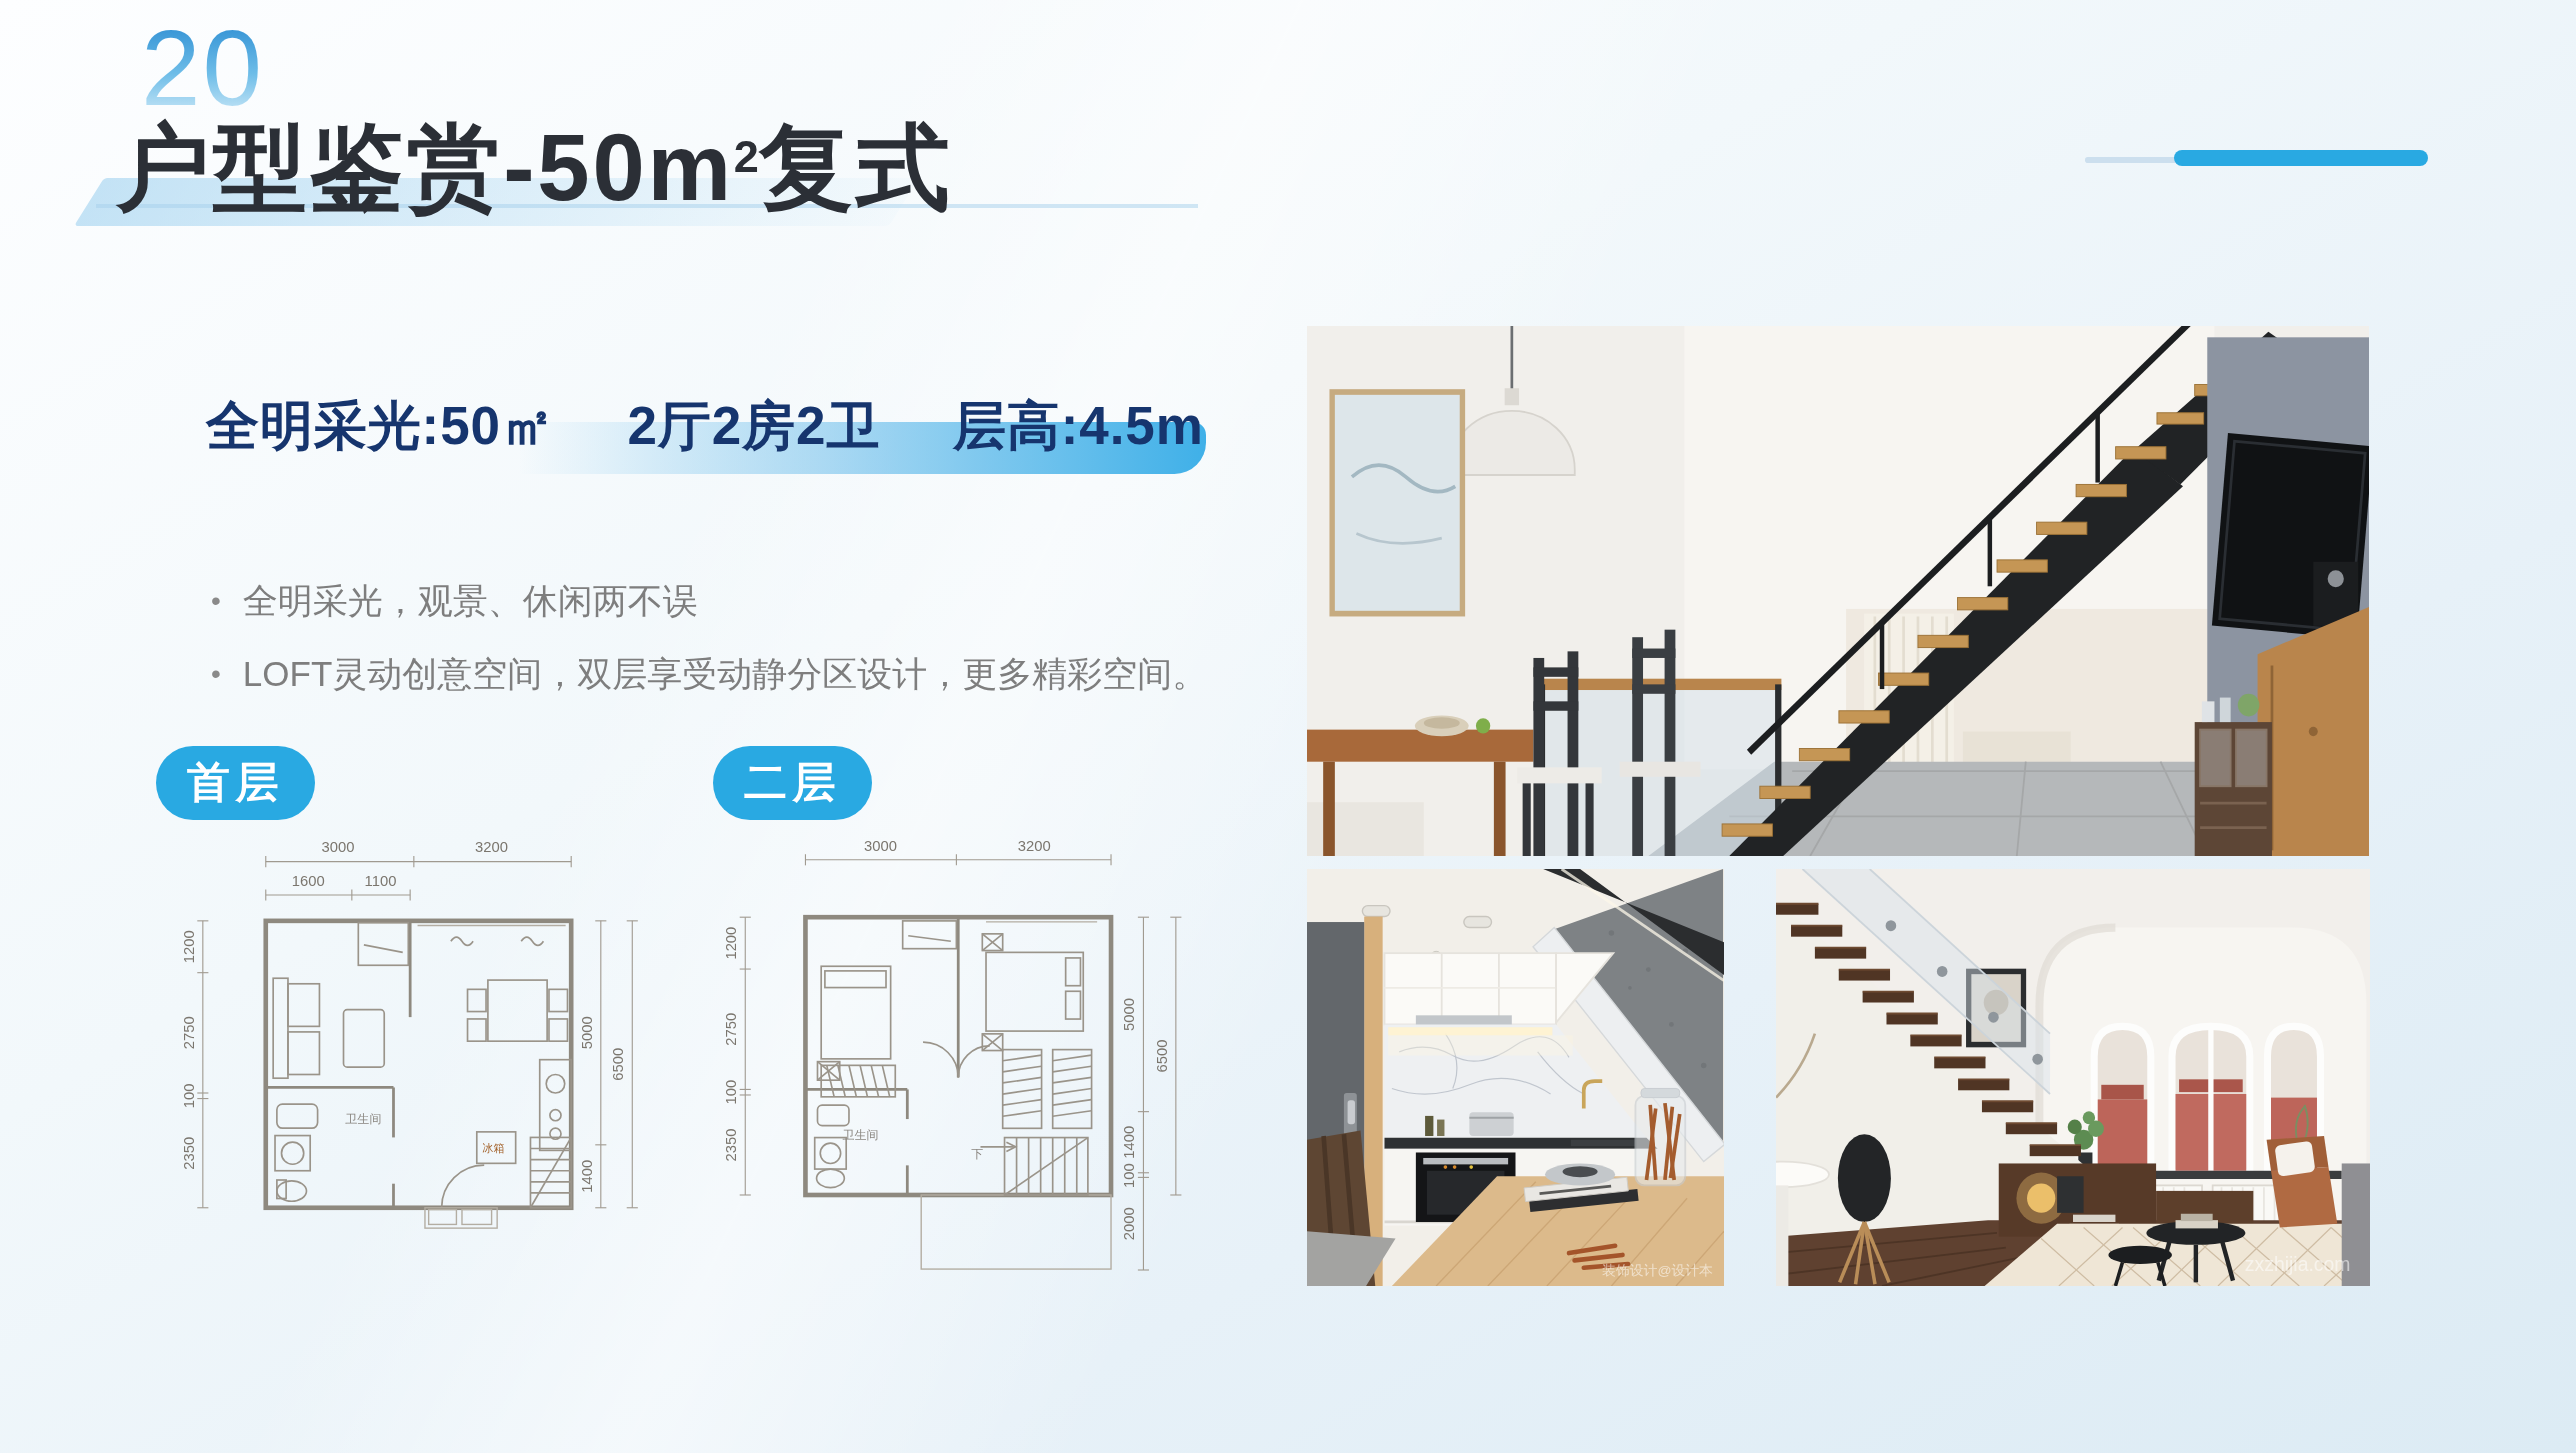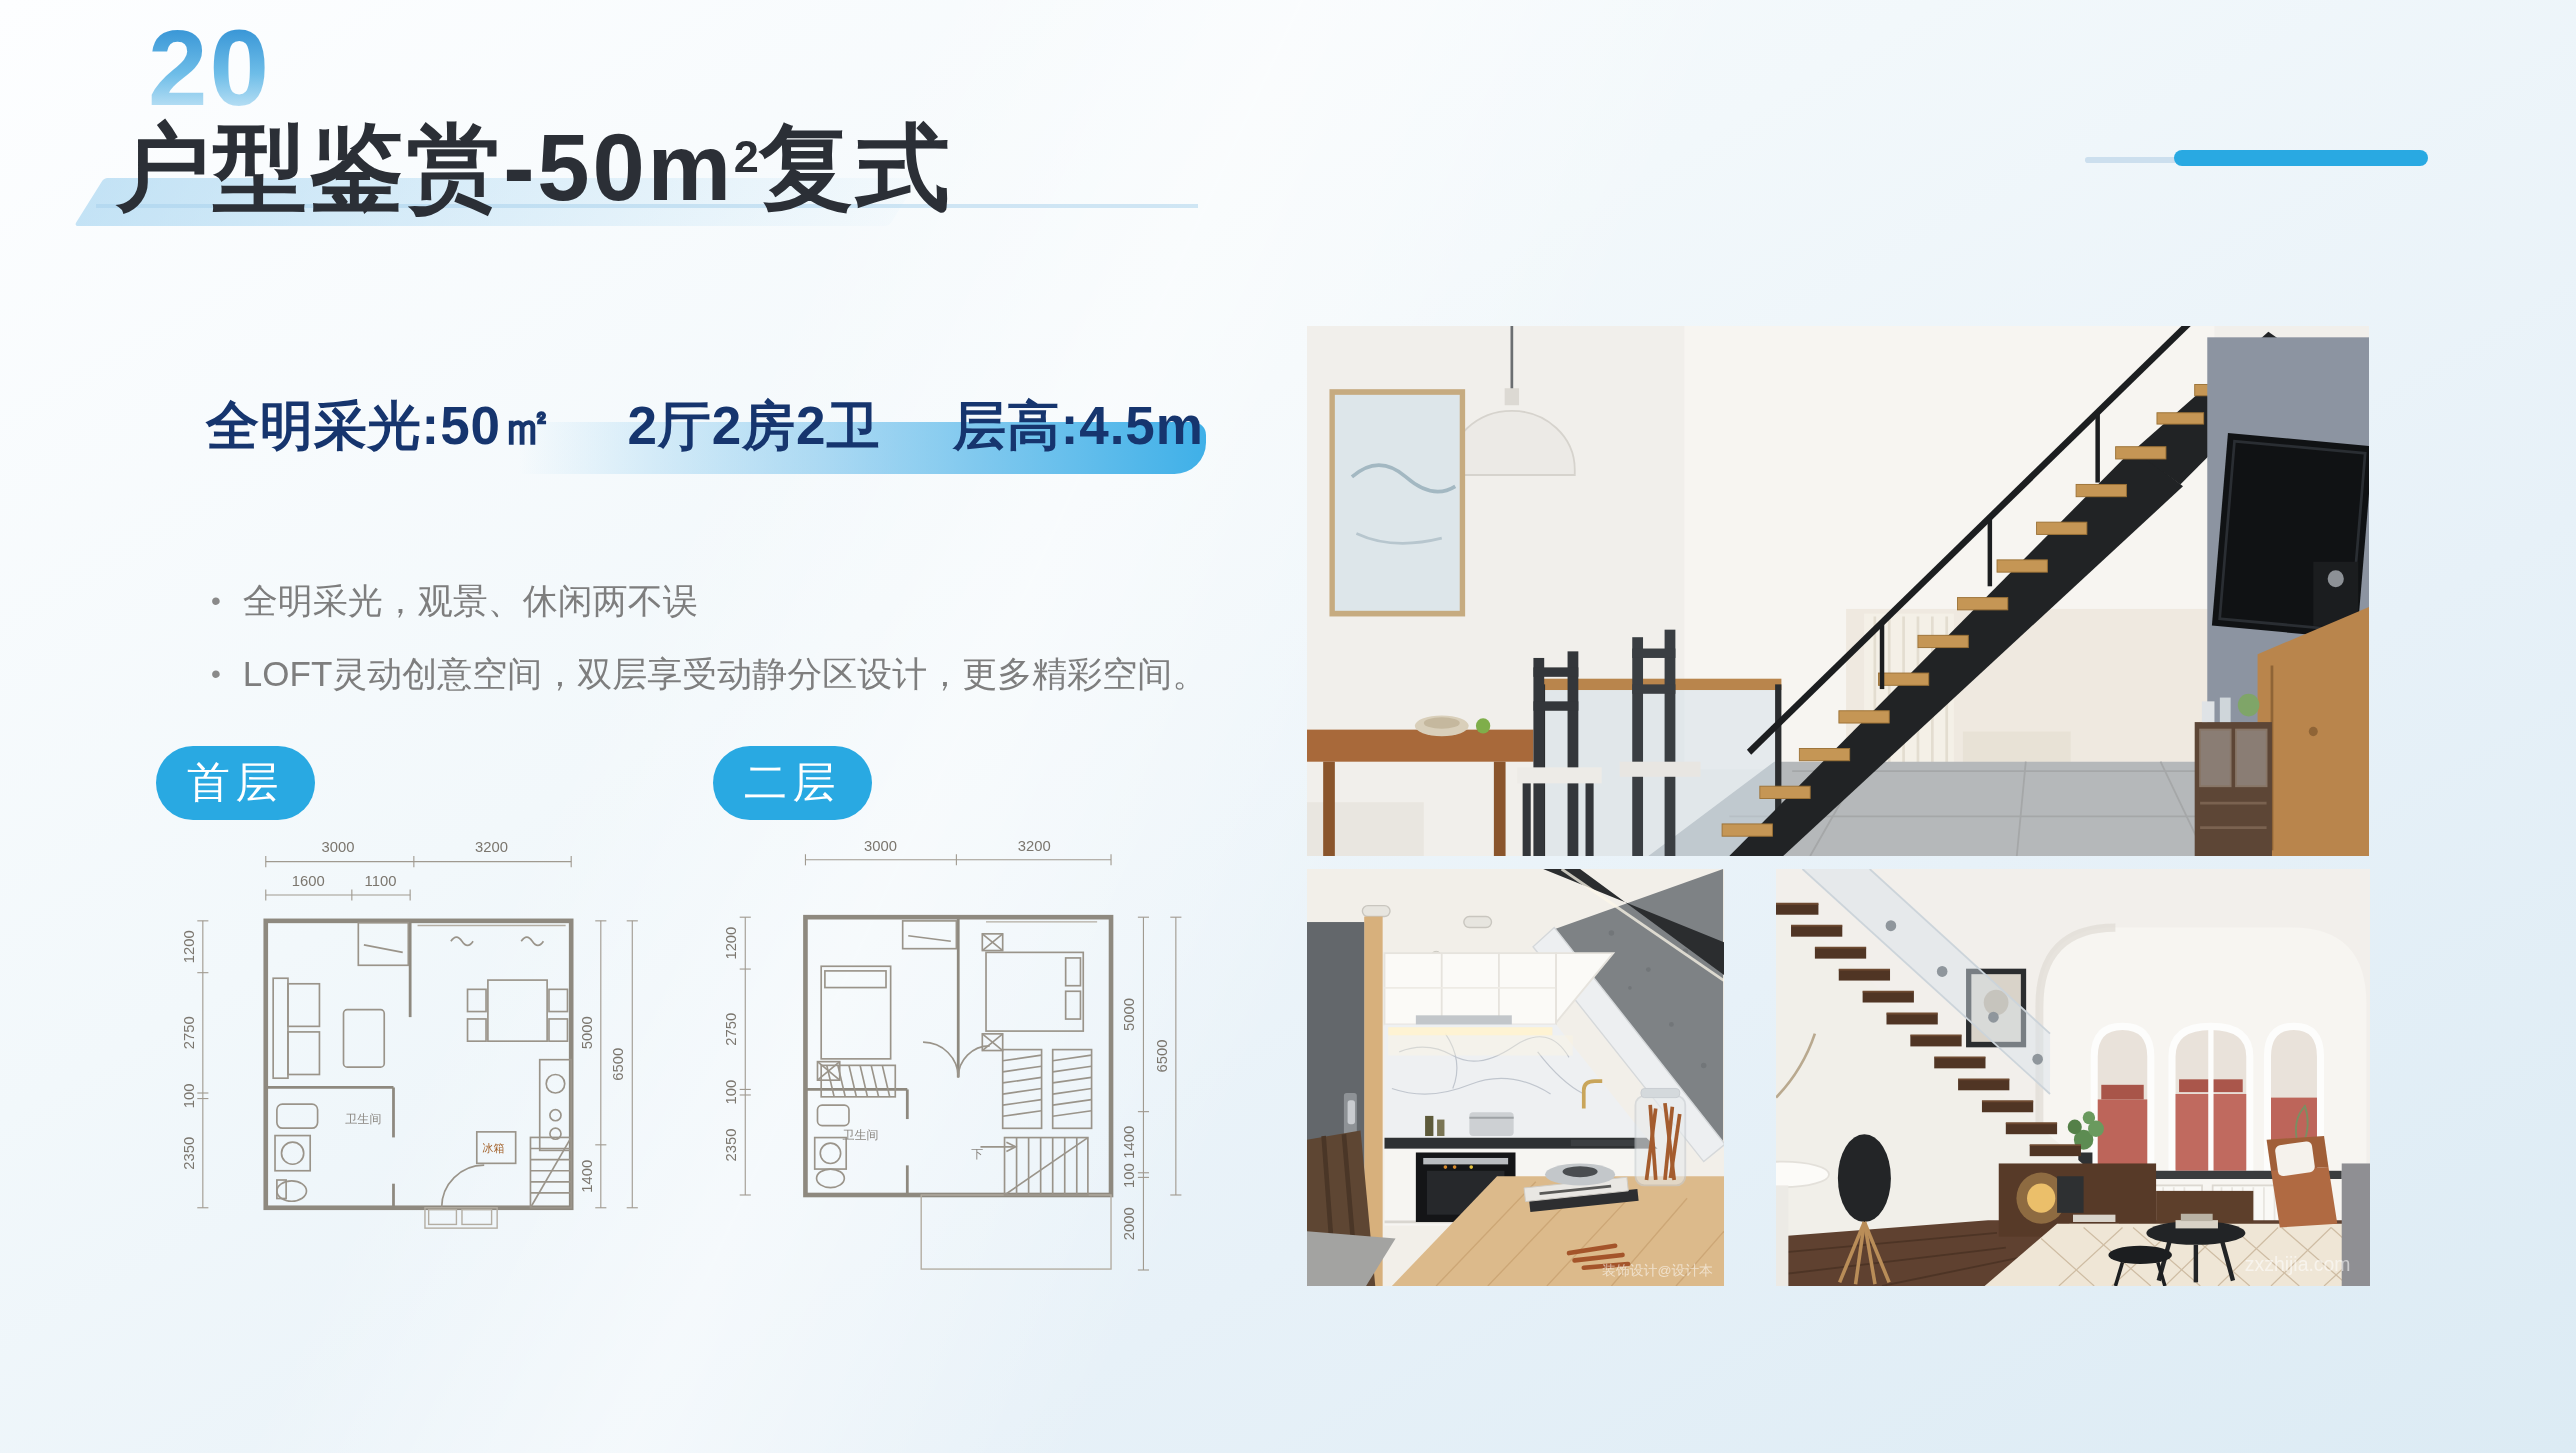--- a/index.html
+++ b/index.html
@@ -7,21 +7,21 @@
   body{font-family:"Liberation Sans","DejaVu Sans",sans-serif;}
   .slide{
     position:relative;width:2576px;height:1454px;overflow:hidden;
     background:
       linear-gradient(115deg, rgba(255,255,255,0) 28%, rgba(255,255,255,.5) 40%, rgba(255,255,255,0) 54%),
       linear-gradient(150deg,#fdfeff 0%,#f2f8fb 38%,#e7f1f8 68%,#dcebf4 100%);
   }
   .abs{position:absolute;}
   
   .page-number{
-    left:148px;top:15px;font-size:107px;font-weight:700;letter-spacing:1.9px;
+    left:141px;top:15px;font-size:107px;font-weight:400;letter-spacing:1.9px;
     background:linear-gradient(180deg,#2f8fd3 5%,#6ebde8 55%,#d6edf9 100%);
     -webkit-background-clip:text;background-clip:text;color:transparent;line-height:1;
   }
   .title-wedge{
     left:89px;top:178px;width:815px;height:48px;transform:skewX(-32deg);
     background:linear-gradient(90deg,rgba(150,205,238,.55),rgba(214,238,250,.12));
     border-radius:3.7px;
   }
   .title-rule{left:96px;top:204px;width:1102px;height:3.7px;background:rgba(165,208,236,.5);}
   .page-title{
@@ -41,21 +41,21 @@
   .specs-text{position:relative;font-size:53px;font-weight:800;color:#16356e;white-space:nowrap;letter-spacing:0.9px;}
   .specs-text .spec{margin-right:57px;}
   .specs-text .spec:last-child{margin-right:8px;}
   
   .bullets{left:211px;top:576px;width:1111px;list-style:none;margin:0;padding:0;}
   .bullets li{font-size:35px;color:#7e7e7e;margin-bottom:22px;line-height:1.45;}
   .bullets .dot{color:#8a8a8a;margin-right:22px;font-size:28px;vertical-align:2.8px;}
   
   .pill{
     width:159px;height:74px;border-radius:39px;background:#29a9e2;color:#fff;
-    font-size:43px;font-weight:400;letter-spacing:5.6px;
+    font-size:43px;font-weight:700;letter-spacing:5.6px;
     display:flex;align-items:center;justify-content:center;
   }
   
   svg.plan text{font-size:16px;fill:#7b766e;}
   svg.plan text.room{font-size:13px;fill:#8a8680;}
   svg.plan text.fridge{font-size:12px;fill:#a3622b;}
   svg.plan .dim line{stroke:#a09a90;stroke-width:1.2;}
   svg.plan .wall{stroke:#8e897f;stroke-width:5;fill:none;}
   svg.plan .part{stroke:#8e897f;stroke-width:3;fill:none;}
   svg.plan .furn{stroke:#9a948a;stroke-width:1.8;fill:none;}

